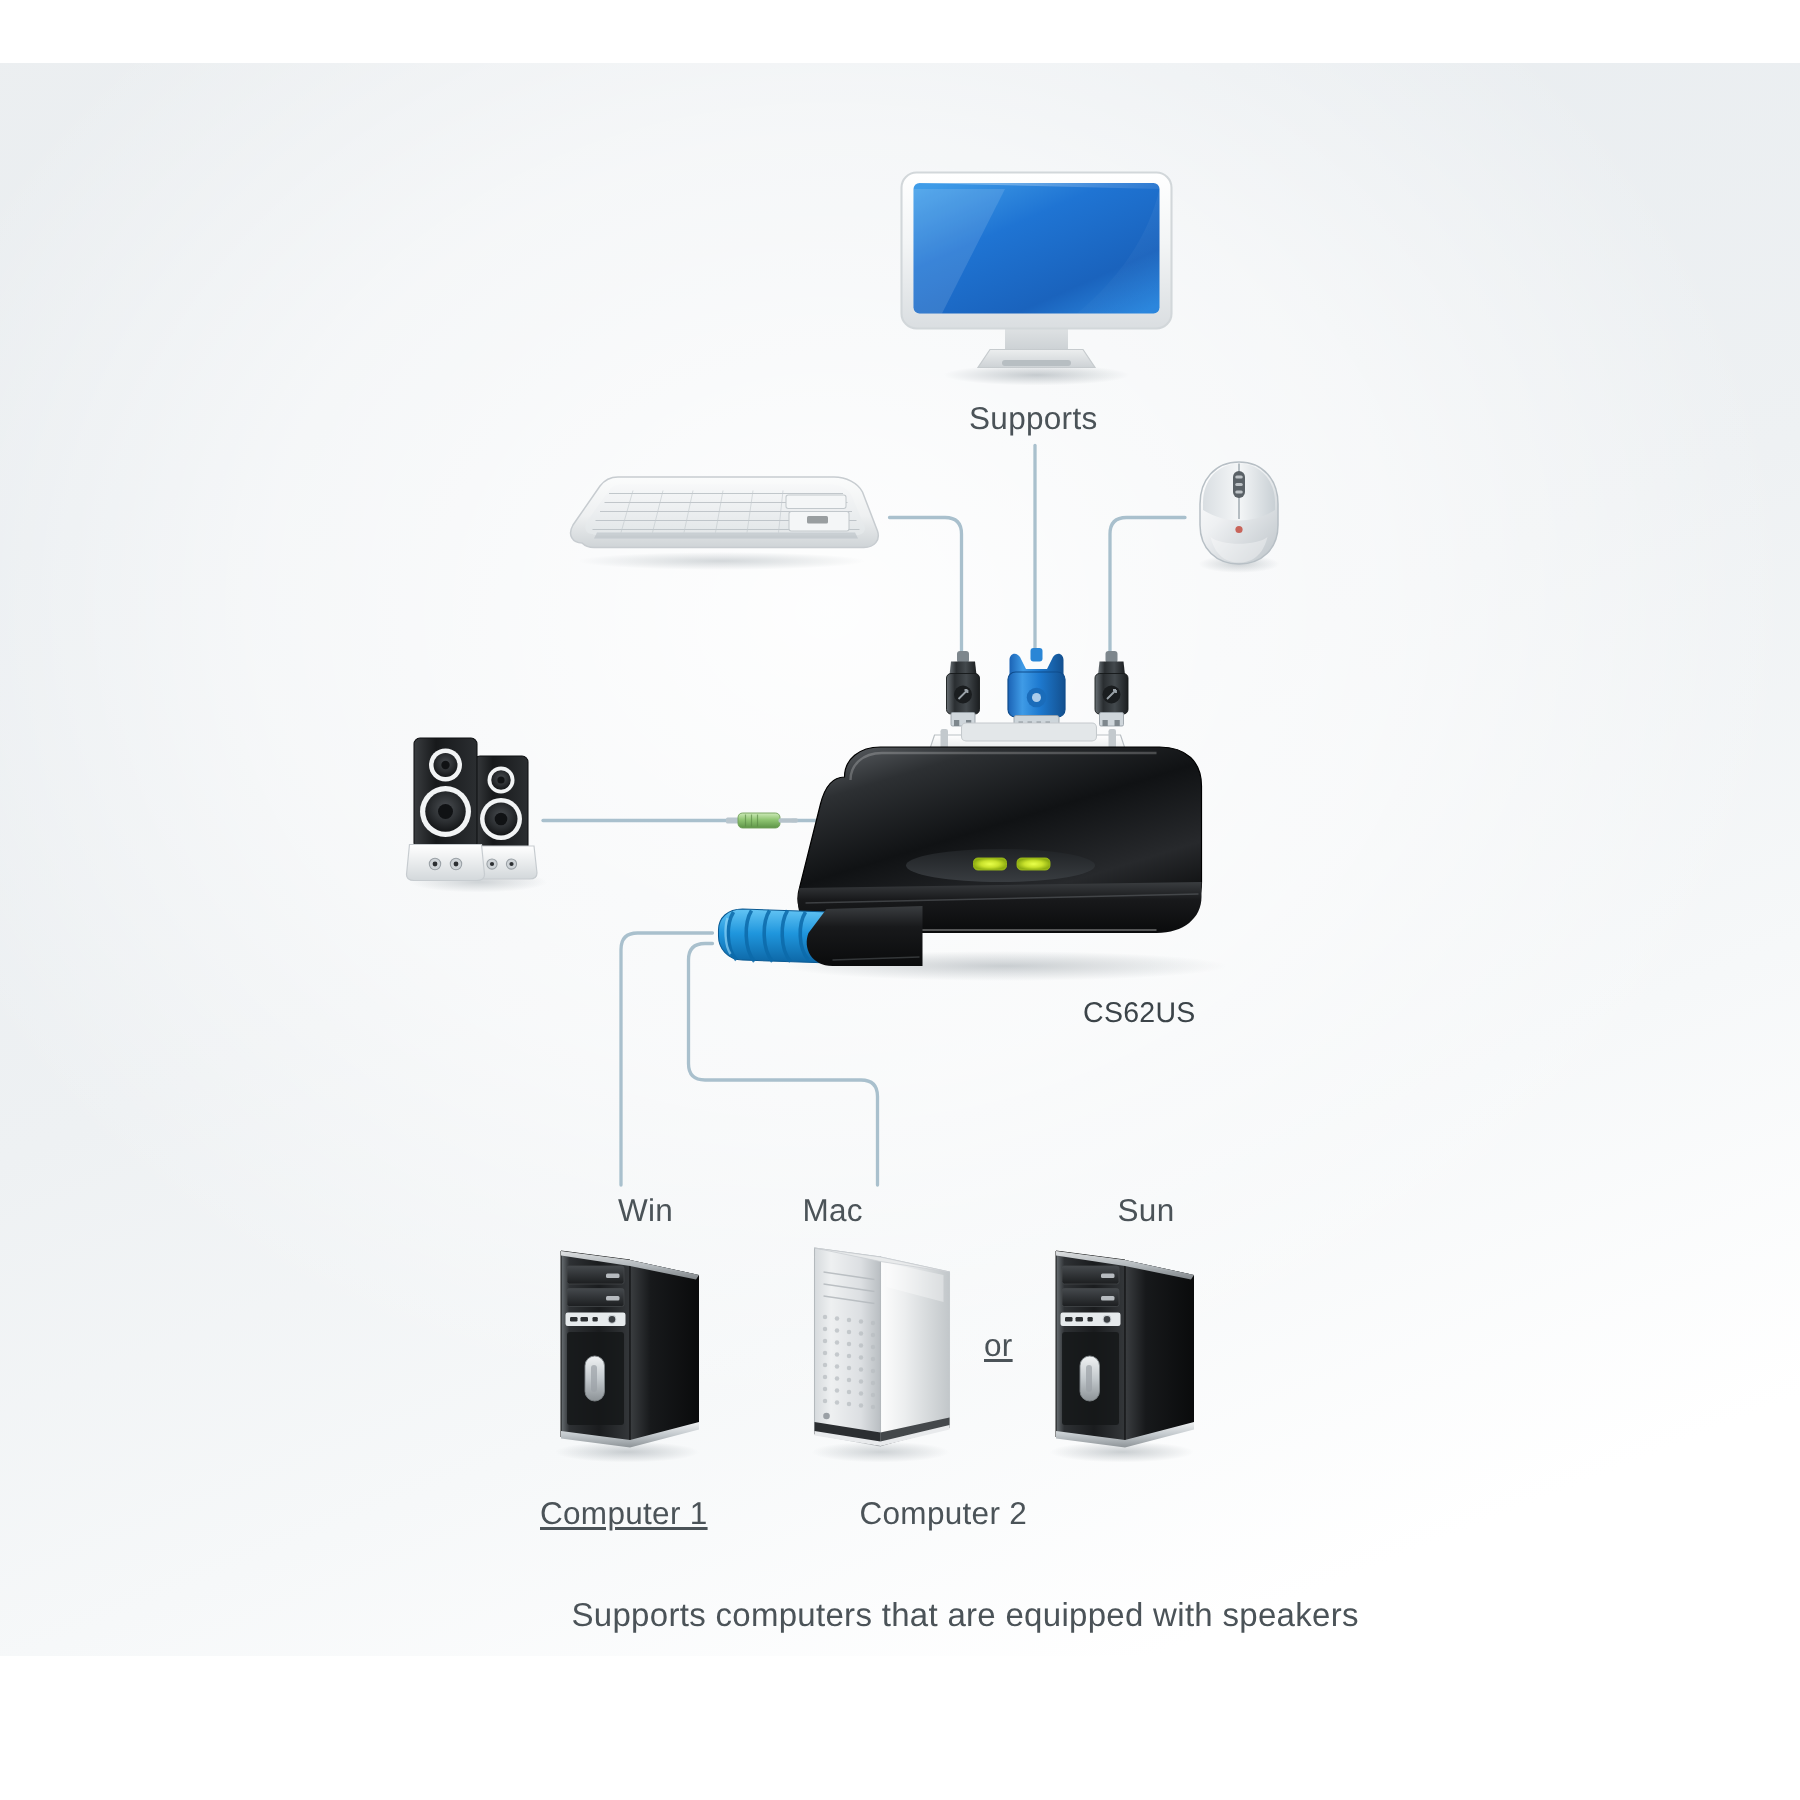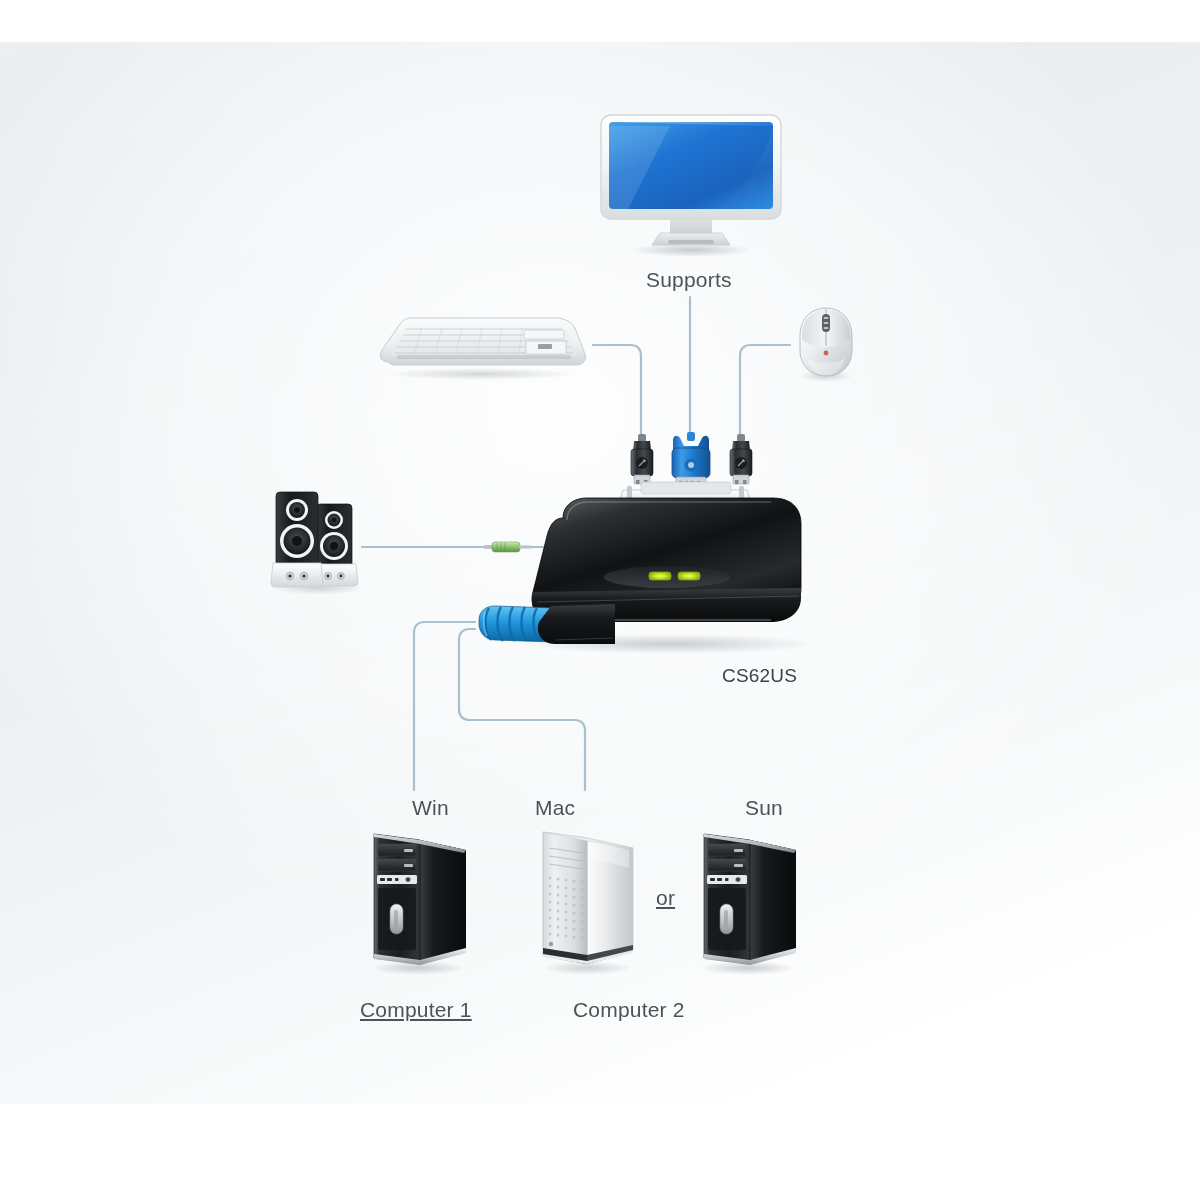--- a/index.html
+++ b/index.html
@@ -552,14 +552,15 @@
         <rect x="35" y="52" width="3.5" height="3" rx="0.8"></rect>
       </g>
       <circle cx="48" cy="53.5" r="2.6" fill="#3b3f43" stroke="#cfd4d8" stroke-width="0.7"></circle>
       <rect x="18" y="62" width="38" height="62" rx="2" fill="#151719" opacity="0.85"></rect>
       <rect x="30" y="78" width="13" height="30" rx="6.5" fill="url(#twSilver)" stroke="#7e8488" stroke-width="0.6"></rect>
       <rect x="34" y="84" width="4" height="18" rx="2" fill="#9ba1a6" opacity="0.7"></rect>
       <path d="M14,128 L60,134 L106,122 L106,127 L60,139 L14,133 Z" fill="url(#twSilver)"></path>
     </svg>
   </div>
 
+  <div class="lbl" style="left:381px;top:1064px;font-size:22px;">Supports computers that are equipped with speakers</div>
 
 </div>
 
 </body></html>

